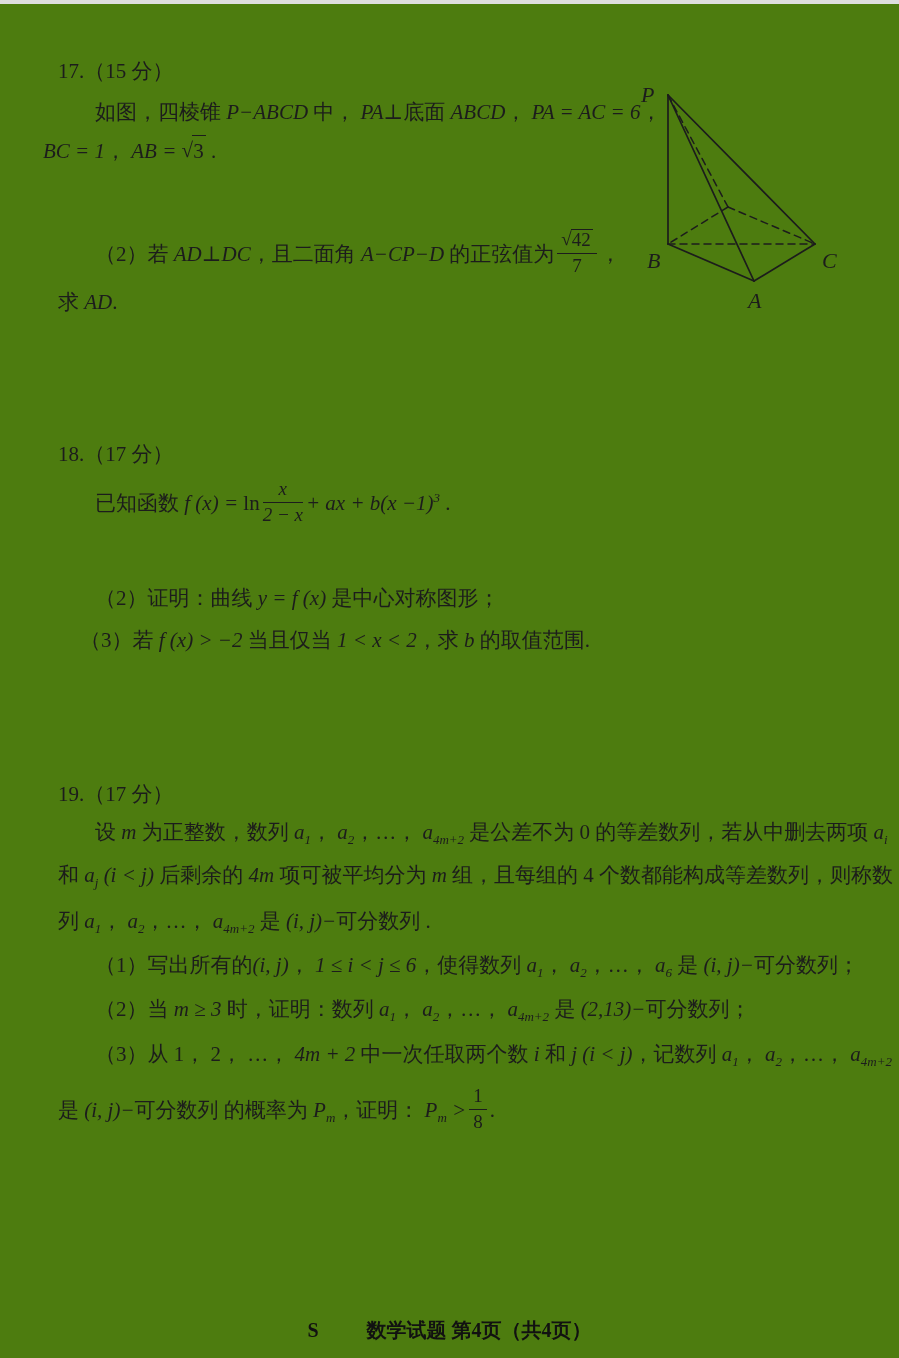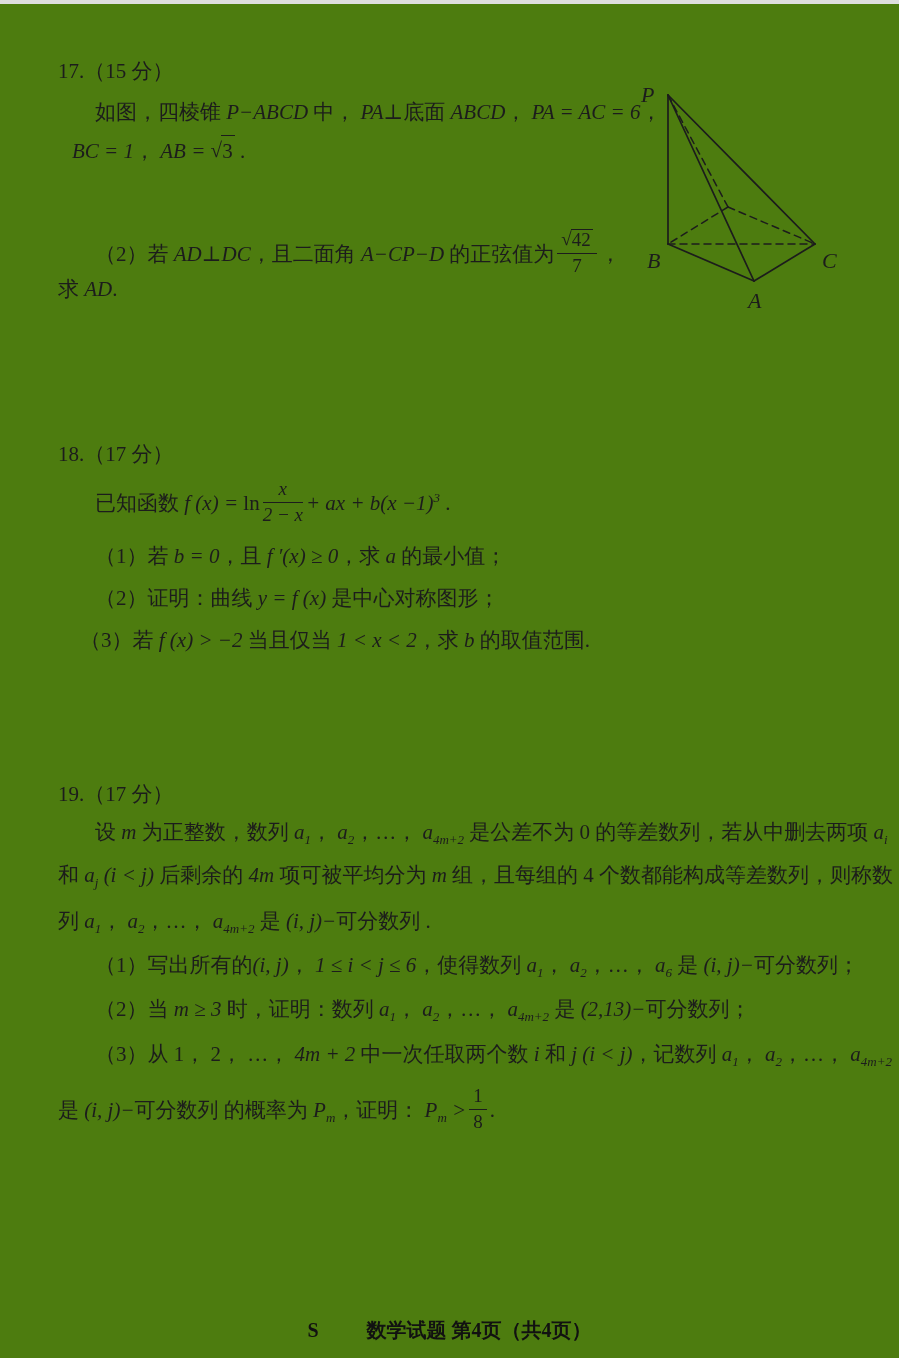--- a/index.html
+++ b/index.html
@@ -57,23 +57,23 @@
   }
   .footer .code{margin-right:48px;}
 </style>
 </head>
 <body>
 
 <div class="page">
 
   <div class="line" style="left:58px;top:52px;">17.（15 分）</div>
   <div class="line" style="left:95px;top:93px;"><span class="rm">如图，四棱锥 </span><span class="it">P−ABCD</span><span class="rm"> 中， </span><span class="it">PA</span><span class="rm">⊥底面 </span><span class="it">ABCD</span><span class="rm">， </span><span class="it">PA = AC = 6</span><span class="rm">，</span></div>
-  <div class="line" style="left:72px;top:131px;"><span class="it">BC = 1</span><span class="rm">， </span><span class="it">AB = </span><span class="sqrt"><span class="rsign">√</span><span class="rbar">3</span></span><span class="rm"> .</span></div>
+  <div class="line" style="left:43px;top:131px;"><span class="it">BC = 1</span><span class="rm">， </span><span class="it">AB = </span><span class="sqrt"><span class="rsign">√</span><span class="rbar">3</span></span><span class="rm"> .</span></div>
   <div class="line" style="left:95px;top:228px;"><span class="rm">（2）若 </span><span class="it">AD</span><span class="rm">⊥</span><span class="it">DC</span><span class="rm">，且二面角 </span><span class="it">A−CP−D</span><span class="rm"> 的正弦值为</span><span class="frac rm"><span class="num"><span class="sqrt"><span class="rsign">√</span><span class="rbar">42</span></span></span><span class="den">7</span></span><span class="rm">，</span></div>
-  <div class="line" style="left:58px;top:270px;text-align:right;"><span class="rm">求 </span><span class="it">AD</span><span class="rm">.</span></div>
+  <div class="line" style="left:58px;top:283px;text-align:right;"><span class="rm">求 </span><span class="it">AD</span><span class="rm">.</span></div>
 
   <div class="figure">
     <svg width="265" height="250" viewBox="0 0 265 250">
       <g stroke="#1c1c1c" stroke-width="1.7" fill="none" stroke-linecap="round">
         <line x1="53" y1="29" x2="53" y2="178"></line>
         <line x1="53" y1="29" x2="139" y2="215"></line>
         <line x1="53" y1="29" x2="200" y2="178"></line>
         <line x1="53" y1="178" x2="139" y2="215"></line>
         <line x1="139" y1="215" x2="200" y2="178"></line>
       </g>
@@ -85,21 +85,20 @@
       </g>
       <text x="26" y="36">P</text>
       <text x="32" y="202">B</text>
       <text x="207" y="202">C</text>
       <text x="133" y="242">A</text>
     </svg>
   </div>
 
   <div class="line" style="left:58px;top:435px;">18.（17 分）</div>
   <div class="line" style="left:95px;top:478px;"><span class="rm">已知函数 </span><span class="it">f (x) = </span><span class="rm">ln</span><span class="frac it"><span class="num">x</span><span class="den">2 − x</span></span><span class="it">+ ax + b(x −1)</span><span class="sup">3</span><span class="rm"> .</span></div>
-  <div class="line" style="left:95px;top:537px;"><span class="rm">（1）若 </span><span class="it">b = 0</span><span class="rm">，且 </span><span class="it">f ′(x) ≥ 0</span><span class="rm">，求 </span><span class="it">a</span><span class="rm"> 的最小值；</span></div>
   <div class="line" style="left:95px;top:579px;"><span class="rm">（2）证明：曲线 </span><span class="it">y = f (x)</span><span class="rm"> 是中心对称图形；</span></div>
   <div class="line" style="left:80px;top:621px;"><span class="rm">（3）若 </span><span class="it">f (x) &gt; −2</span><span class="rm"> 当且仅当 </span><span class="it">1 &lt; x &lt; 2</span><span class="rm">，求 </span><span class="it">b</span><span class="rm"> 的取值范围.</span></div>
 
   <div class="line" style="left:58px;top:775px;">19.（17 分）</div>
   <div class="line" style="left:95px;top:813px;"><span class="rm">设 </span><span class="it">m</span><span class="rm"> 为正整数，数列 </span><span class="it">a</span><span class="sub">1</span><span class="rm">， </span><span class="it">a</span><span class="sub">2</span><span class="rm">，…， </span><span class="it">a</span><span class="sub">4m+2</span><span class="rm"> 是公差不为 0 的等差数列，若从中删去两项 </span><span class="it">a</span><span class="sub">i</span></div>
   <div class="line" style="left:58px;top:856px;"><span class="rm">和 </span><span class="it">a</span><span class="sub">j</span><span class="it"> (i &lt; j)</span><span class="rm"> 后剩余的 </span><span class="it">4m</span><span class="rm"> 项可被平均分为 </span><span class="it">m</span><span class="rm"> 组，且每组的 4 个数都能构成等差数列，则称数</span></div>
   <div class="line" style="left:58px;top:902px;"><span class="rm">列 </span><span class="it">a</span><span class="sub">1</span><span class="rm">， </span><span class="it">a</span><span class="sub">2</span><span class="rm">，…， </span><span class="it">a</span><span class="sub">4m+2</span><span class="rm"> 是 </span><span class="it">(i, j)−</span><span class="rm">可分数列 .</span></div>
   <div class="line" style="left:95px;top:946px;"><span class="rm">（1）写出所有的</span><span class="it">(i, j)</span><span class="rm">， </span><span class="it">1 ≤ i &lt; j ≤ 6</span><span class="rm">，使得数列 </span><span class="it">a</span><span class="sub">1</span><span class="rm">， </span><span class="it">a</span><span class="sub">2</span><span class="rm">，…， </span><span class="it">a</span><span class="sub">6</span><span class="rm"> 是 </span><span class="it">(i, j)−</span><span class="rm">可分数列；</span></div>
   <div class="line" style="left:95px;top:990px;"><span class="rm">（2）当 </span><span class="it">m ≥ 3</span><span class="rm"> 时，证明：数列 </span><span class="it">a</span><span class="sub">1</span><span class="rm">， </span><span class="it">a</span><span class="sub">2</span><span class="rm">，…， </span><span class="it">a</span><span class="sub">4m+2</span><span class="rm"> 是 </span><span class="it">(2,13)−</span><span class="rm">可分数列；</span></div>
   <div class="line" style="left:95px;top:1035px;"><span class="rm">（3）从 1， 2， …， </span><span class="it">4m + 2</span><span class="rm"> 中一次任取两个数 </span><span class="it">i</span><span class="rm"> 和 </span><span class="it">j (i &lt; j)</span><span class="rm">，记数列 </span><span class="it">a</span><span class="sub">1</span><span class="rm">， </span><span class="it">a</span><span class="sub">2</span><span class="rm">，…， </span><span class="it">a</span><span class="sub">4m+2</span></div>

